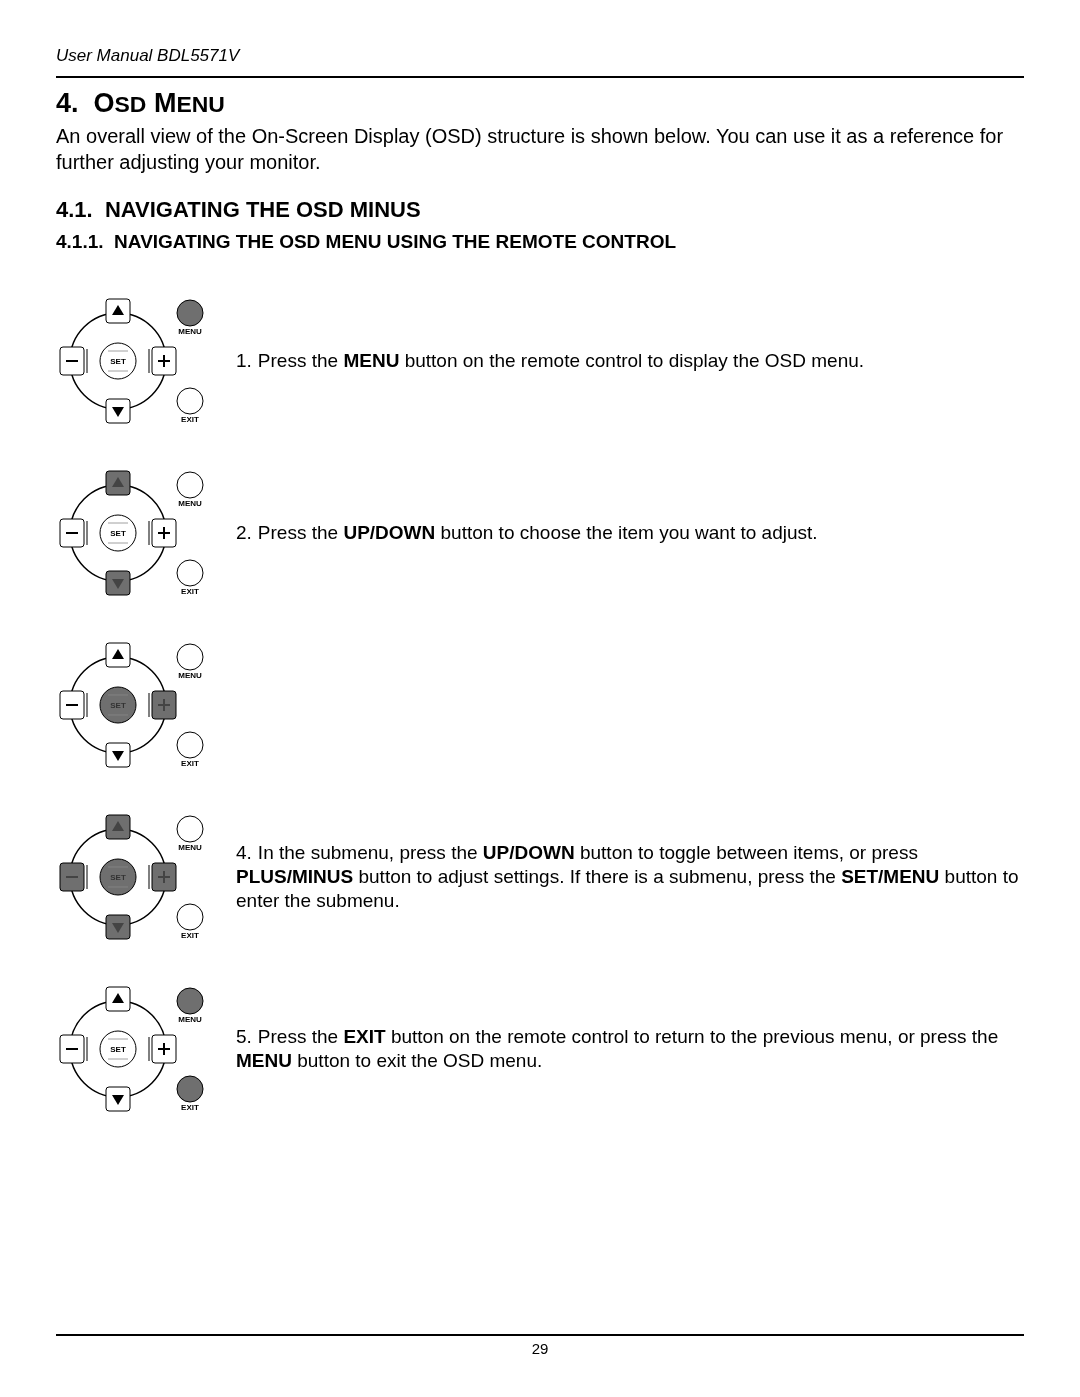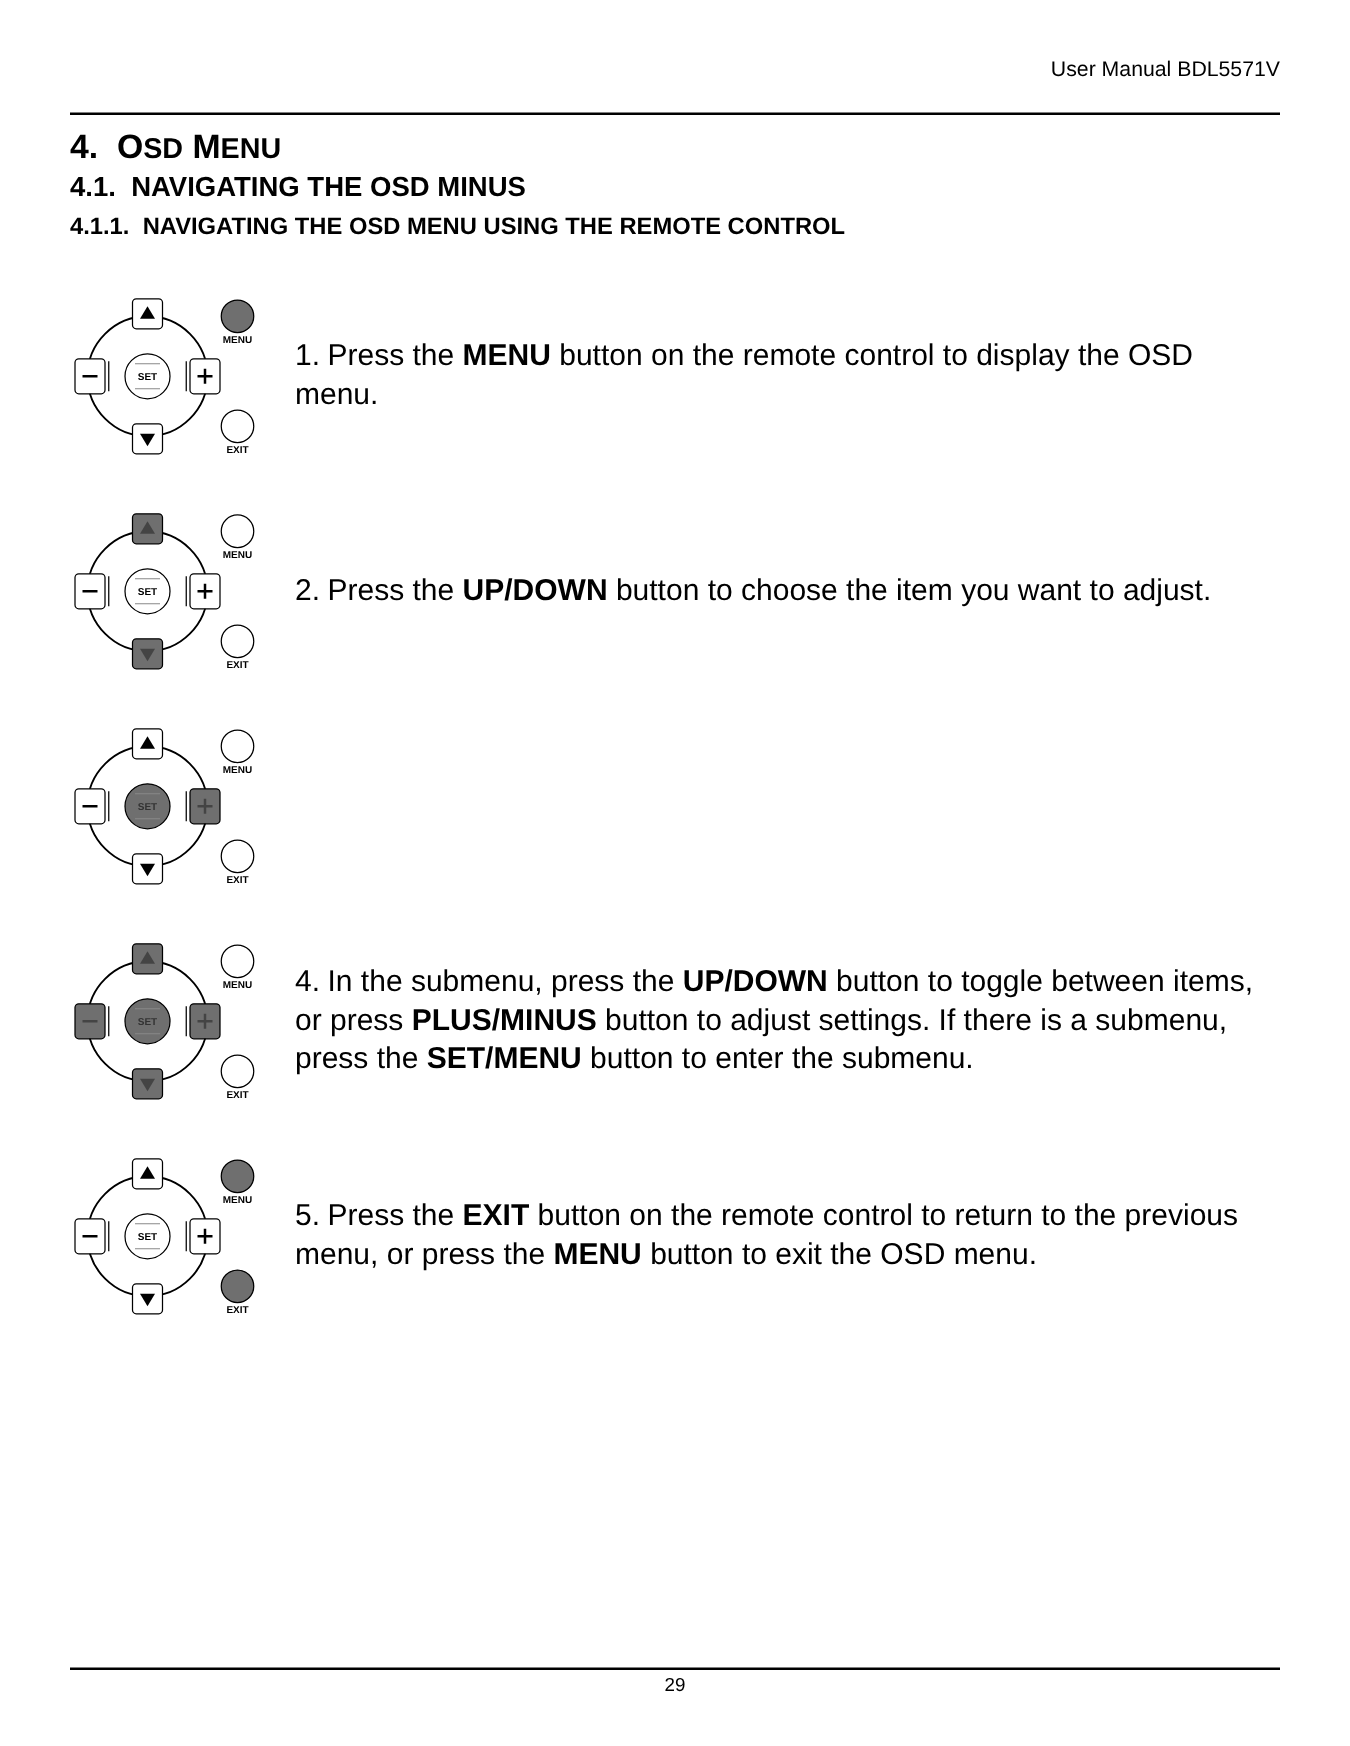--- a/index.html
+++ b/index.html
@@ -12,23 +12,23 @@
     box-sizing: border-box;
   }
   .page {
     width: 1080px;
     min-height: 1397px;
     padding: 46px 56px 30px 56px;
     box-sizing: border-box;
     position: relative;
   }
   .header-right {
-    text-align: right;
     font-size: 17px;
-    padding-bottom: 24px;
+    padding-bottom: 10px;
+    font-style: italic;
   }
   .rule {
     border: none;
     border-top: 2px solid #000;
     margin: 0 0 10px 0;
   }
   .title1 {
     font-size: 27px;
     font-weight: bold;
     font-variant: small-caps;
@@ -53,21 +53,21 @@
     display: flex;
     align-items: center;
     margin-bottom: 12px;
   }
   .icon-col {
     width: 160px;
     flex: 0 0 160px;
   }
   .text-col {
     flex: 1;
-    font-size: 24px;
+    font-size: 19px;
     line-height: 1.28;
     padding-left: 20px;
   }
   .step-num {
     margin-right: 6px;
   }
   .bold { font-weight: bold; }
 
   
   svg.remote {
@@ -95,20 +95,21 @@
 <body>
 
 <div class="page">
 
   <div class="header-right">User Manual BDL5571V</div>
   <hr class="rule">
 
   <h1 class="title1">
     <span>4.</span>&nbsp;&nbsp;<span style="font-variant:normal">O<span style="font-size:0.85em">SD</span> M<span style="font-size:0.85em">ENU</span></span>
   </h1>
+  <p class="intro">An overall view of the On-Screen Display (OSD) structure is shown below. You can use it as a reference for further adjusting your monitor.</p>
 
   <h2 class="title2">
     <span>4.1.</span>&nbsp;&nbsp;<span>NAVIGATING THE OSD MINUS</span>
   </h2>
   <h3 class="title3">
     <span>4.1.1.</span>&nbsp;&nbsp;<span>NAVIGATING THE OSD MENU USING THE REMOTE CONTROL</span>
   </h3>
 
   <div id="steps-container">
       <div class="row">

